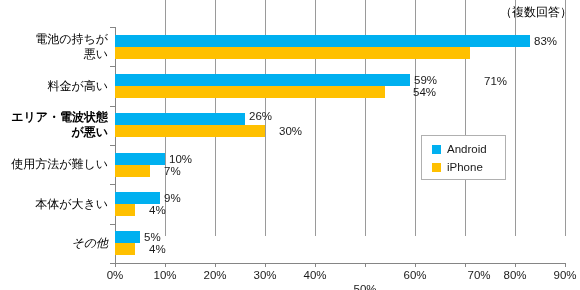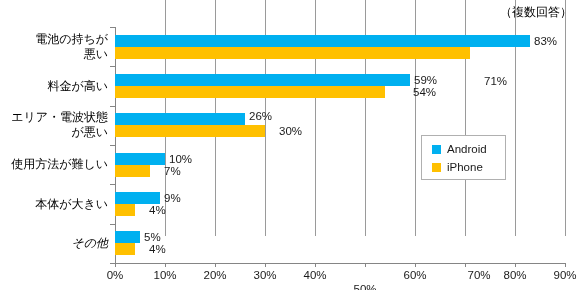--- a/index.html
+++ b/index.html
@@ -212,21 +212,21 @@
     </div>
   <div id="catlabels">
       <div class="cat-label-wrap" style="top: 32px;">
         <div class="cat-label" style="position: static;">電池の持ちが
 悪い</div>
       </div>
       <div class="cat-label-wrap" style="top: 79px;">
         <div class="cat-label" style="position: static;">料金が高い</div>
       </div>
       <div class="cat-label-wrap" style="top: 110px;">
-        <div class="cat-label" style="position: static;">エリア・電波状態
+        <div class="cat-label" style="position: static; font-weight: bold;">エリア・電波状態
 が悪い</div>
       </div>
       <div class="cat-label-wrap" style="top: 157px;">
         <div class="cat-label" style="position: static;">使用方法が難しい</div>
       </div>
       <div class="cat-label-wrap" style="top: 197px;">
         <div class="cat-label" style="position: static;">本体が大きい</div>
       </div>
       <div class="cat-label-wrap" style="top: 236px;">
         <div class="cat-label" style="position: static; font-style: italic;">その他</div>

